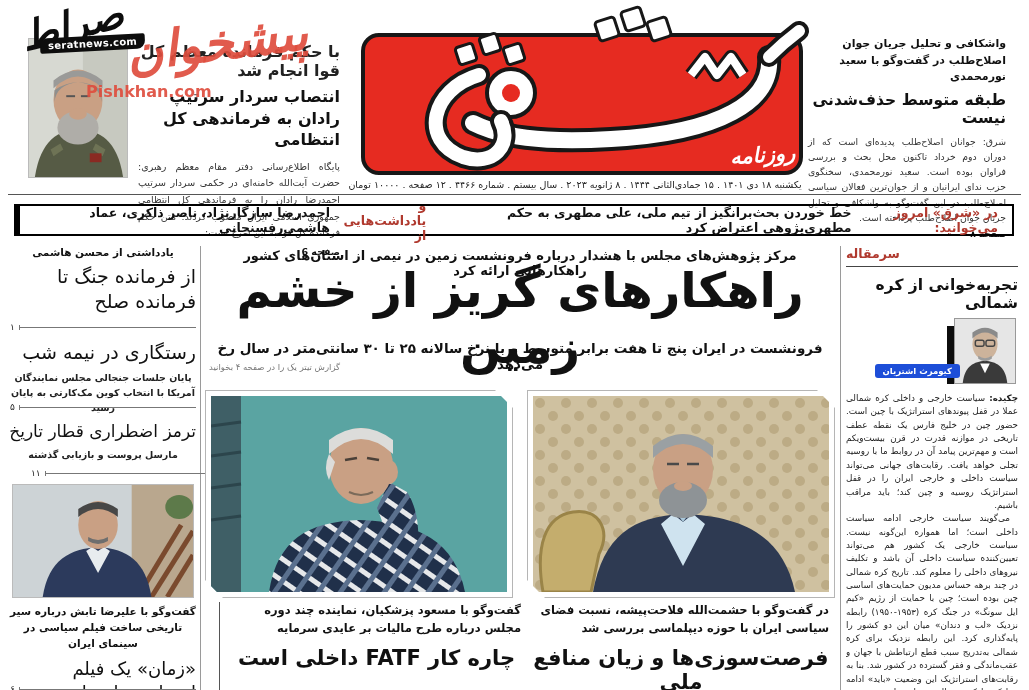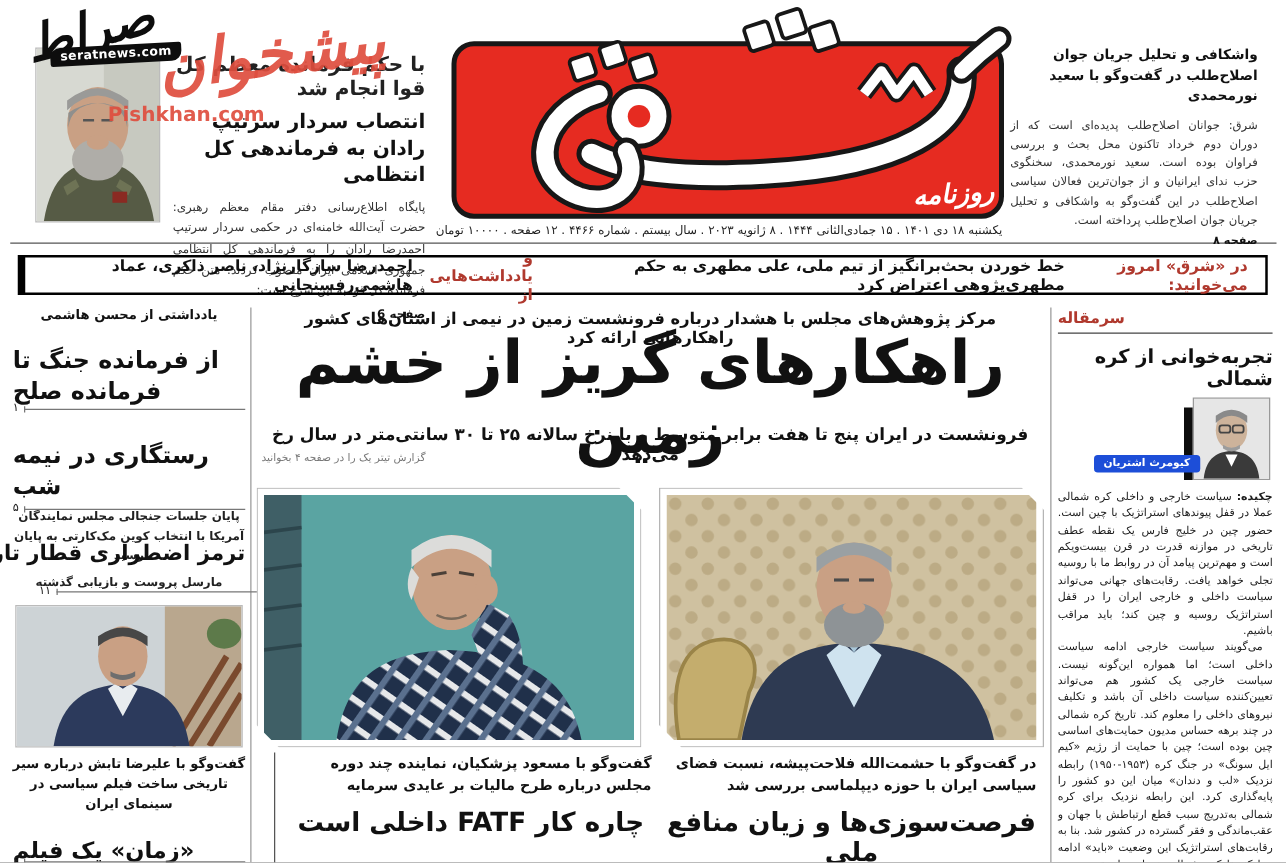--- a/index.html
+++ b/index.html
@@ -54,21 +54,21 @@
     display:flex; align-items:center; padding:0 14px; font-size:12.5px; font-weight:bold; }
   .strip .red { color:#b0392e; margin-left:6px; }
   .strip .blk { color:#111; margin-left:6px; }
 
   
   .vrule { width:1px; background:#9a9a9a; top:246px; height:444px; }
 
   
   .leftcol { left:10px; top:246px; width:186px; height:444px; }
   .lc-kicker { font-size:10.5px; font-weight:bold; text-align:center; }
-  .lc-headline { font-size:19px; font-weight:bold; text-align:left; line-height:1.3; margin-top:18px; }
+  .lc-headline { font-size:19px; font-weight:normal; text-align:right; line-height:1.3; margin-top:6px; }
   .lc-headline.small { font-size:17px; white-space:nowrap; }
   .lc-sub { font-size:9.5px; font-weight:bold; color:#222; text-align:center; line-height:1.6; margin-top:5px; }
   .sep { position:absolute; left:0; width:100%; display:flex; direction:ltr; align-items:center; gap:4px; }
   .sep-num { font-size:9px; color:#222; }
   .sep-line { flex:1; height:1px; background:#777; position:relative; }
   .sep-line::before { content:""; position:absolute; left:0; top:-2px; width:1px; height:5px; background:#777; }
   .lc-photo { left:2px; width:182px; height:114px; border:1px solid #bbb; }
 
   
   .center { left:205px; top:246px; width:630px; height:444px; }
@@ -163,20 +163,21 @@
       <path d="M408,52 C420,40 430,32 438,26" fill="none" stroke="#171717" stroke-width="20" stroke-linecap="round"></path>
       <path d="M408,52 C420,40 430,32 438,26" fill="none" stroke="#ffffff" stroke-width="12" stroke-linecap="round"></path>
     </svg>
     <div class="mh-rooz">روزنامه</div>
   </div>
   <div class="abs dateline">یکشنبه ۱۸ دی ۱۴۰۱ . ۱۵ جمادی‌الثانی ۱۴۴۴ . ۸ ژانویه ۲۰۲۳ . سال بیستم . شماره ۴۴۶۶ . ۱۲ صفحه . ۱۰۰۰۰ تومان</div>
   <div class="abs header-rule"></div>
 
   <div class="abs tr-art">
     <div class="tr-kicker">واشکافی و تحلیل جریان جوان اصلاح‌طلب در گفت‌وگو با سعید نورمحمدی</div>
+    <div class="tr-headline">طبقه متوسط حذف‌شدنی نیست</div>
     <div class="tr-body">شرق: جوانان اصلاح‌طلب پدیده‌ای است که از دوران دوم خرداد تاکنون محل بحث و بررسی فراوان بوده است. سعید نورمحمدی، سخنگوی حزب ندای ایرانیان و از جوان‌ترین فعالان سیاسی اصلاح‌طلب در این گفت‌وگو به واشکافی و تحلیل جریان جوان اصلاح‌طلب پرداخته است.</div>
     <div class="tr-page">صفحه ۸</div>
   </div>
 
   <div class="abs strip">
     <span class="red">در «شرق» امروز می‌خوانید:</span>
     <span class="blk">خط خوردن بحث‌برانگیز از تیم ملی، علی مطهری به حکم مطهری‌پژوهی اعتراض کرد</span>
     <span class="red">و یادداشت‌هایی از</span>
     <span class="blk">احمدرضا سازگارنژاد، ناصر ذاکری، عماد هاشمی‌رفسنجانی</span>
   </div>

